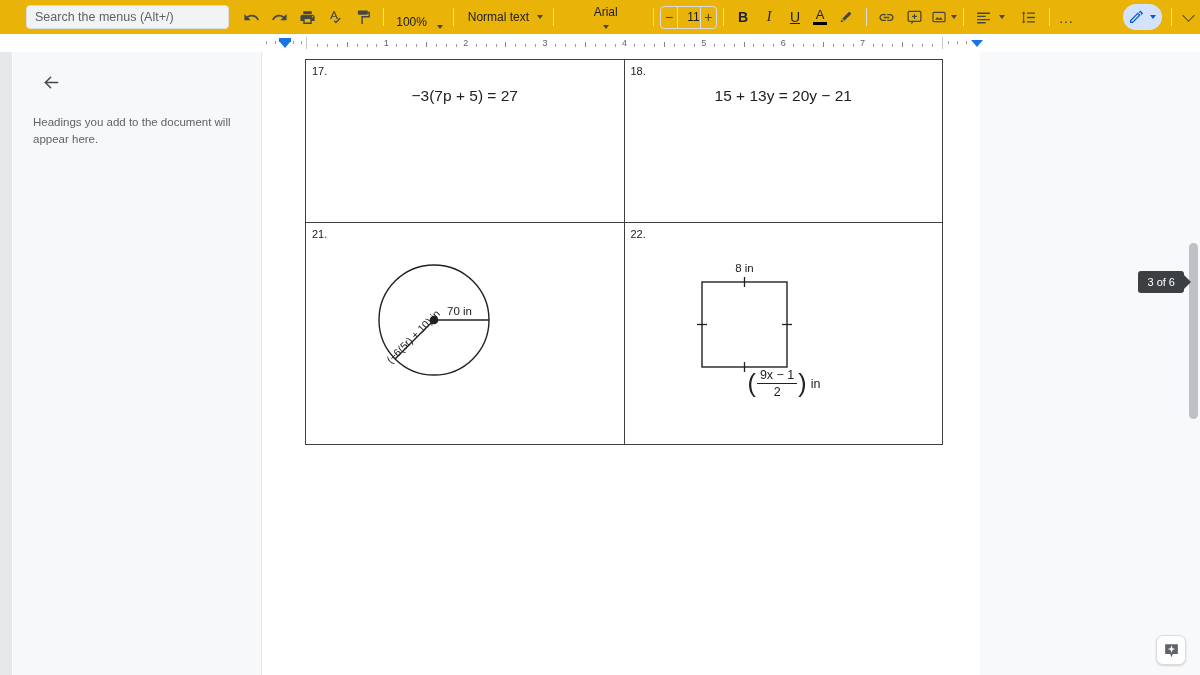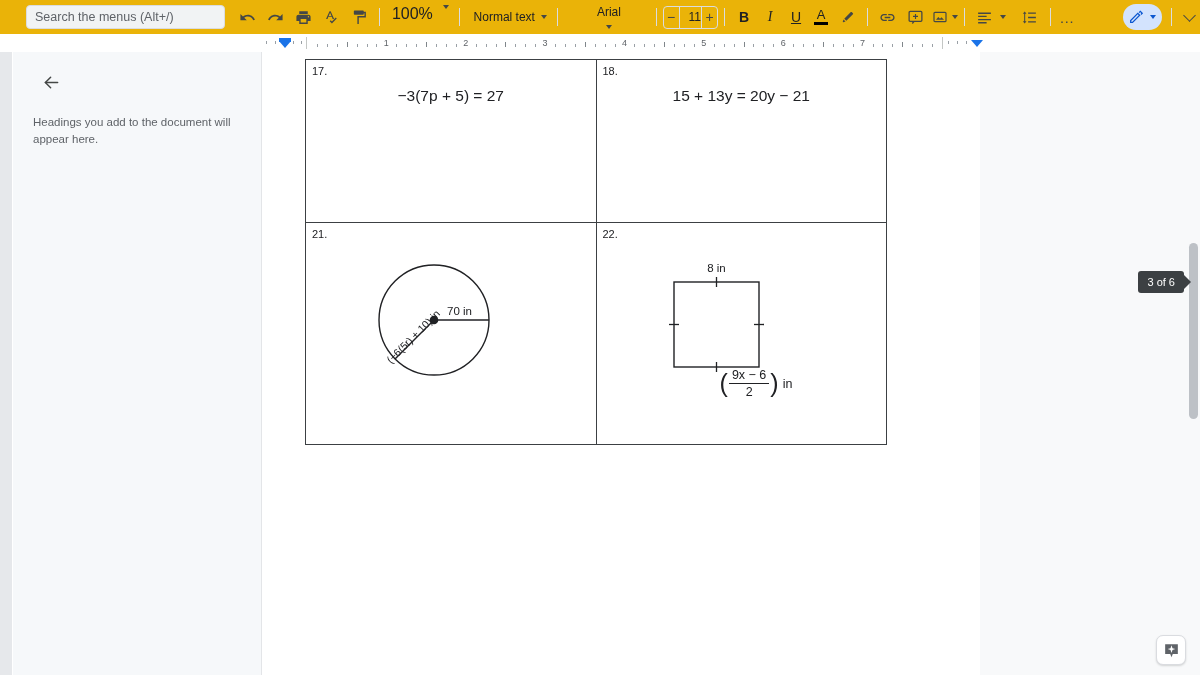--- a/index.html
+++ b/index.html
@@ -23,22 +23,22 @@
     display: flex; align-items: center; padding: 0 8px;
     font-size: 12.5px; color: #5f6368; font-family: "Liberation Sans", sans-serif;
   }
   .tb-group { display: flex; align-items: center; }
   .tb-btn {
     width: 26px; height: 26px; display: flex; align-items: center; justify-content: center;
     color: #444746; margin: 0 1px; border-radius: 4px;
   }
   .tb-sep { width: 1px; height: 18px; background: #dadce0; margin: 0 6px; }
   .zoom-sel {
-    display: flex; align-items: flex-start; height: 24px; padding: 0 4px 0 6px;
-    font-size: 16px; color: #202124; border-radius: 4px;
+    display: flex; align-items: flex-end; height: 24px; padding: 0 4px 0 6px;
+    font-size: 12px; color: #202124; border-radius: 4px;
   }
   .zoom-sel .lbl { min-width: 30px; text-align: center; }
   .style-sel {
     display: flex; align-items: center; height: 24px; width: 108px;
     padding: 0 4px 0 8px; font-size: 12px; color: #202124; border-radius: 4px;
     justify-content: space-between;
   }
   .font-sel {
     display: flex; align-items: center; height: 24px; width: 100px;
     padding: 0 4px 0 8px; font-size: 12px; color: #202124; border-radius: 4px;
@@ -116,21 +116,21 @@
   
   .canvas {
     position: absolute; left: 262px; top: 52px; width: 938px; height: 623px;
     background: #f8f9fa; overflow: hidden;
   }
   .page {
     position: absolute; left: 0px; top: 0px; width: 718px; height: 640px;
     background: #ffffff;
   }
   .table {
-    position: absolute; left: 43px; top: 7px; width: 582px;
+    position: absolute; left: 43px; top: 7px; width: 638px;
     border: 1.4px solid #3c4043; border-collapse: collapse;
   }
   .table td {
     border: 1.2px solid #3c4043; vertical-align: top; position: relative;
     padding: 0;
   }
   .qnum {
     position: absolute; left: 6px; top: 5px; font-size: 11px; color: #202124;
     font-family: "Liberation Sans", sans-serif;
   }
@@ -448,21 +448,21 @@
                 <line x1="119.5" y1="32" x2="119.5" y2="42" stroke="#202124" stroke-width="1.3"></line>
                 <line x1="119.5" y1="117" x2="119.5" y2="127" stroke="#202124" stroke-width="1.3"></line>
                 <line x1="72" y1="79.5" x2="82" y2="79.5" stroke="#202124" stroke-width="1.3"></line>
                 <line x1="157" y1="79.5" x2="167" y2="79.5" stroke="#202124" stroke-width="1.3"></line>
                 <text x="119.5" y="27" text-anchor="middle" font-family="Liberation Sans, sans-serif" font-size="11.5" fill="#202124" id="lbl-8in">8 in</text>
               </svg>
               <div style="position:absolute;left:0;top:123px;width:319px;text-align:center;font-size:12.5px;color:#202124;">
                 <span style="display:inline-flex;align-items:center;">
                   <span style="font-size:25px;font-weight:300;line-height:0;position:relative;top:-1px;">(</span>
                   <span class="frac" style="margin:0 1px;">
-                    <span class="num">9x − 6</span>
+                    <span class="num">9x − 1</span>
                     <span class="den">2</span>
                   </span>
                   <span style="font-size:25px;font-weight:300;line-height:0;position:relative;top:-1px;">)</span>
                   <span style="margin-left:4px;">in</span>
                 </span>
               </div>
             </div>
           </td>
         </tr>
       </tbody>

